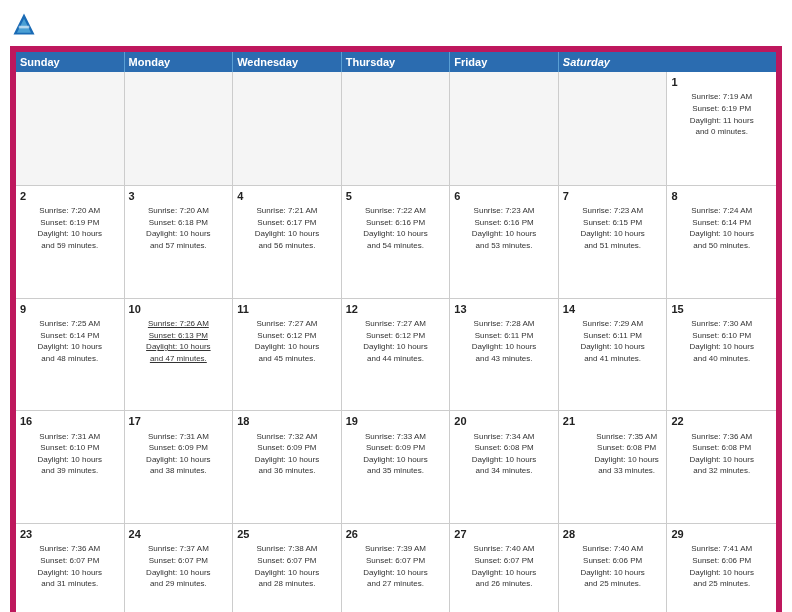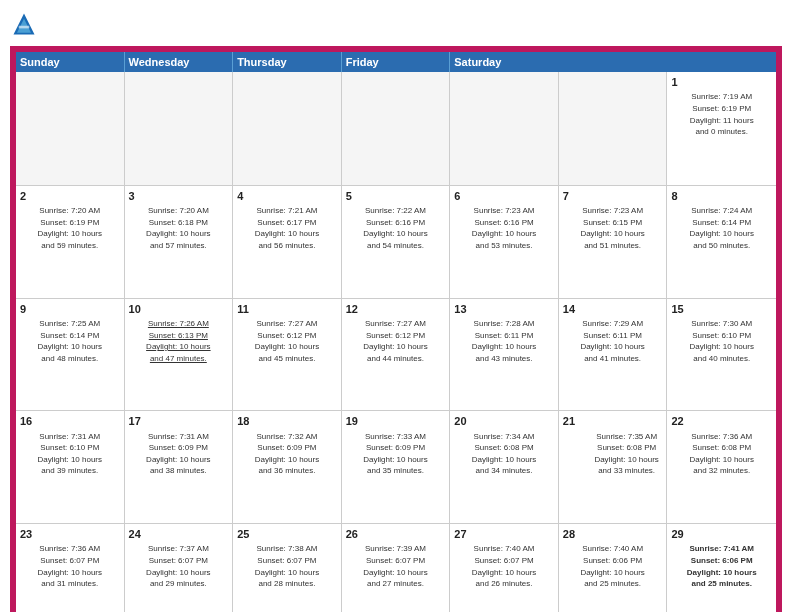--- a/index.html
+++ b/index.html
@@ -57,21 +57,21 @@
       background: #2b6cb0;
     }
     .cal-header-cell {
       color: white;
       font-size: 11px;
       font-weight: bold;
       padding: 4px 4px;
       border-right: 1px solid #5a9fd4;
       text-align: left;
     }
-    .cal-header-cell:last-child { border-right: none; }
+    .cal-header-cell:last-child { border-right: none; font-style: italic; }
     .cal-body {
       flex: 1;
       display: grid;
       grid-template-rows: repeat(6, 1fr);
     }
     .cal-row {
       display: grid;
       grid-template-columns: repeat(7, 1fr);
       border-top: 1px solid #ccc;
     }
@@ -120,20 +120,21 @@
     </div>
     <div class="title-block">
       <div class="month-title"></div>
       <div class="location"></div>
     </div>
   </div>
 
   <div class="calendar">
     <div class="cal-header" id="cal-header">
         <div class="cal-header-cell">Sunday</div>
+        <div class="cal-header-cell">Monday</div>
         <div class="cal-header-cell">Wednesday</div>
         <div class="cal-header-cell">Thursday</div>
         <div class="cal-header-cell">Friday</div>
         <div class="cal-header-cell">Saturday</div>
       </div>
     <div class="cal-body" id="cal-body">
         <div class="cal-row">
           <div class="cal-cell empty"></div>
           <div class="cal-cell empty"></div>
           <div class="cal-cell empty"></div>
@@ -339,21 +340,21 @@
           </div>
           <div class="cal-cell">
             <span class="day-num">28</span>
             <div class="cell-info" style="white-space: pre-line;">Sunrise: 7:40 AM
 Sunset: 6:06 PM
 Daylight: 10 hours
 and 25 minutes.</div>
           </div>
           <div class="cal-cell">
             <span class="day-num">29</span>
-            <div class="cell-info" style="white-space: pre-line; font-weight: bold;">Sunrise: 7:41 AM
+            <div class="cell-info" style="white-space: pre-line;">Sunrise: 7:41 AM
 Sunset: 6:06 PM
 Daylight: 10 hours
 and 25 minutes.</div>
           </div>
         </div>
         <div class="cal-row">
           <div class="cal-cell">
             <span class="day-num">30</span>
             <div class="cell-info" style="white-space: pre-line; margin-top: 44px;">Sunrise: 7:42 AM
 Sunset: 6:06 PM

